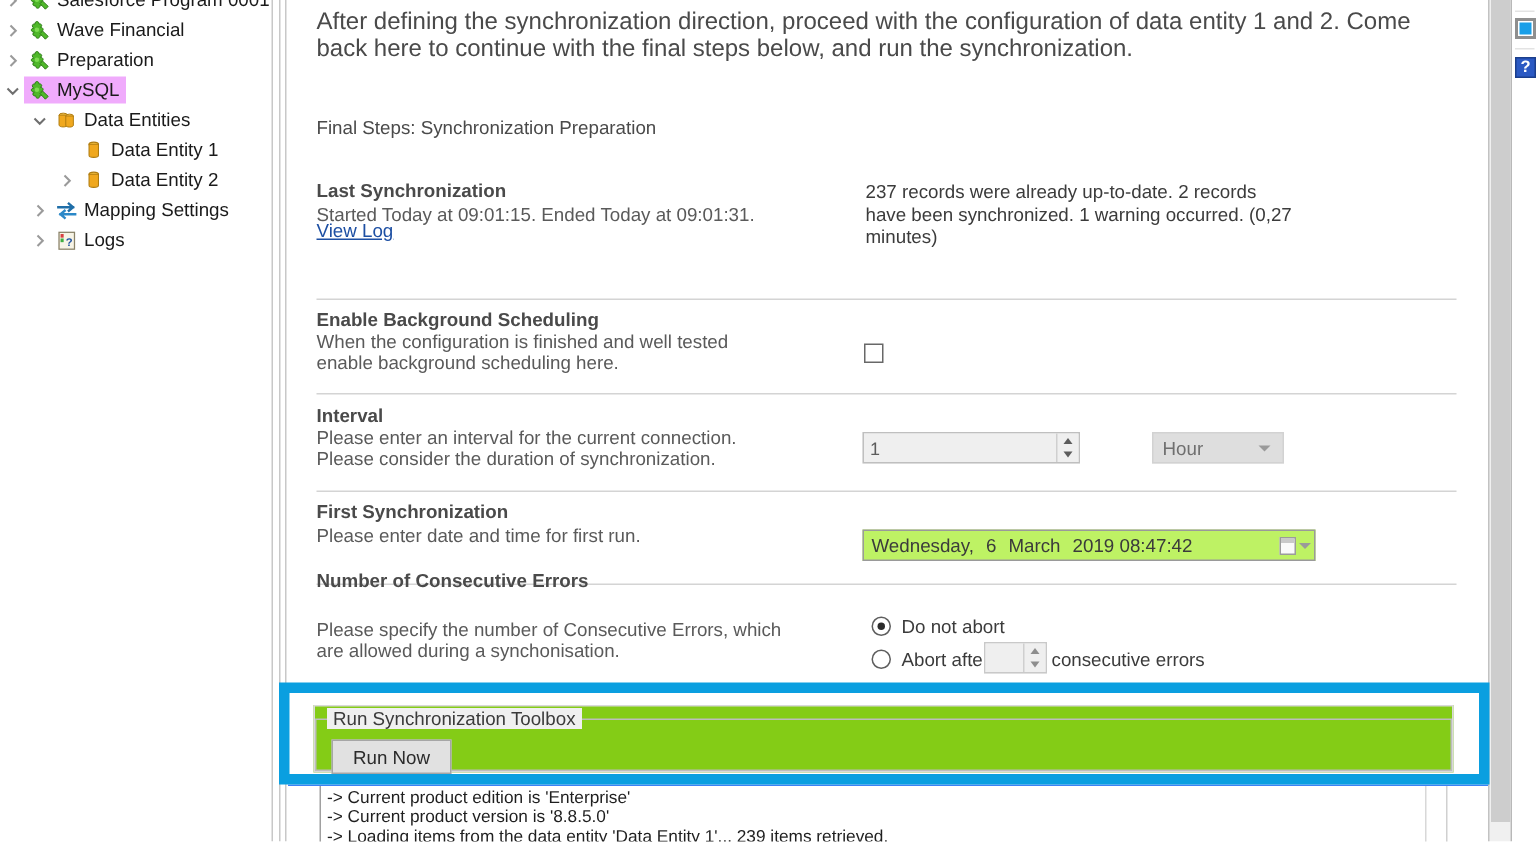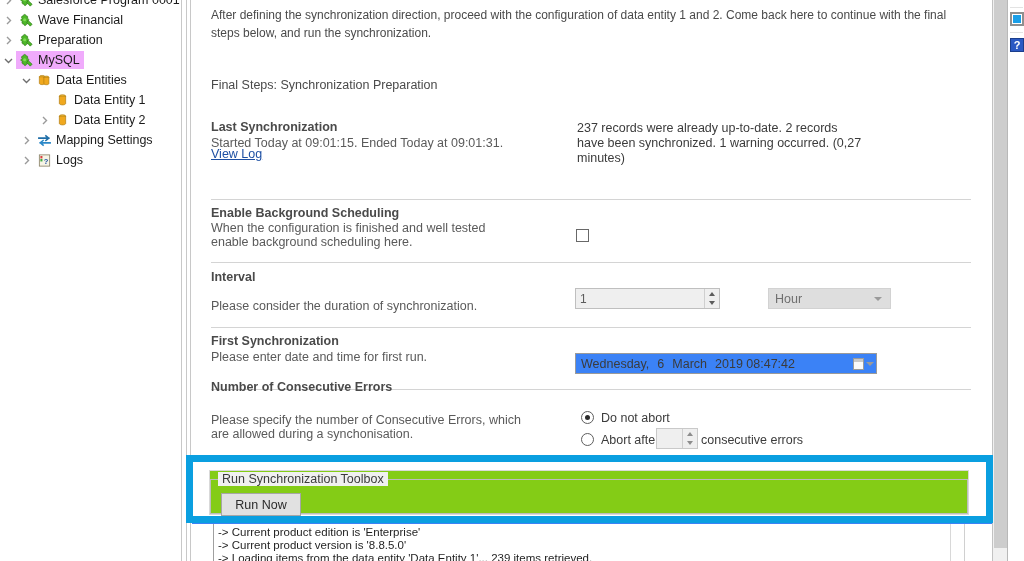--- a/index.html
+++ b/index.html
@@ -78,21 +78,21 @@
     position: absolute;
     left: 192px; top: 0;
     width: 800px; height: 561px;
     background: #ffffff;
     overflow: hidden;
   }
   .intro-text {
     position: absolute;
     left: 19px; top: 6px;
     width: 760px;
-    font-size: 12px;
+    font-size: 16px;
     line-height: 18px;
     color: #4a4a4a;
   }
   .section-heading-plain {
     position: absolute;
     left: 19px; top: 78px;
     font-size: 12.5px;
     color: #4a4a4a;
   }
 
@@ -191,21 +191,21 @@
   .combo .chev {
     position: absolute;
     right: 8px; top: 8px;
   }
 
   
   .datepicker {
     position: absolute;
     height: 21px;
     border: 1px solid #9a9a9a;
-    background: #3b82f6;
+    background: #bef264;
     display: flex; align-items: center;
     font-size: 12.5px;
     color: #3b3b3b;
     padding-left: 5px;
     cursor: text;
   }
   .datepicker .dp-seg { margin-right: 8px; white-space: nowrap; }
   .datepicker .dp-btn {
     position: absolute; right: 2px; top: 2px;
     width: 28px; height: 15px;
@@ -569,35 +569,36 @@
     <div class="sep" style="top:199px;"></div>
 
     <div class="row-title" style="left:19px; top:206px;">Enable Background Scheduling</div>
     <div class="row-desc" style="left:19px; top:221px;">When the configuration is finished and well tested</div>
     <div class="row-desc" style="left:19px; top:235px;">enable background scheduling here.</div>
     <div class="wincheck" style="left:384px; top:229px;"></div>
 
     <div class="sep" style="top:262px;"></div>
 
     <div class="row-title" style="left:19px; top:270px;">Interval</div>
+    <div class="row-desc" style="left:19px; top:285px;">Please enter an interval for the current connection.</div>
     <div class="row-desc" style="left:19px; top:299px;">Please consider the duration of synchronization.</div>
 
     <div class="spinner" style="left:383px; top:288px; width:145px;">
       <div class="sp-input">1</div>
       <div class="sp-btns">
         <div class="sp-up">
             <span class="tri tri-up"></span>
           </div>
         <div class="sp-dn">
             <span class="tri tri-dn"></span>
           </div>
       </div>
     </div>
 
-    <div class="combo" style="left:576px; top:288px; width:123px;">
+    <div class="combo" style="left:576px; top:288px; width:88px;">
       <span>Hour</span>
       <span class="chev">
           <span class="tri tri-dn-sm" style="display:block;"></span>
         </span>
     </div>
 
     <div class="sep" style="top:327px;"></div>
 
     <div class="row-title" style="left:19px; top:334px;">First Synchronization</div>
     <div class="row-desc" style="left:19px; top:350px;">Please enter date and time for first run.</div>

